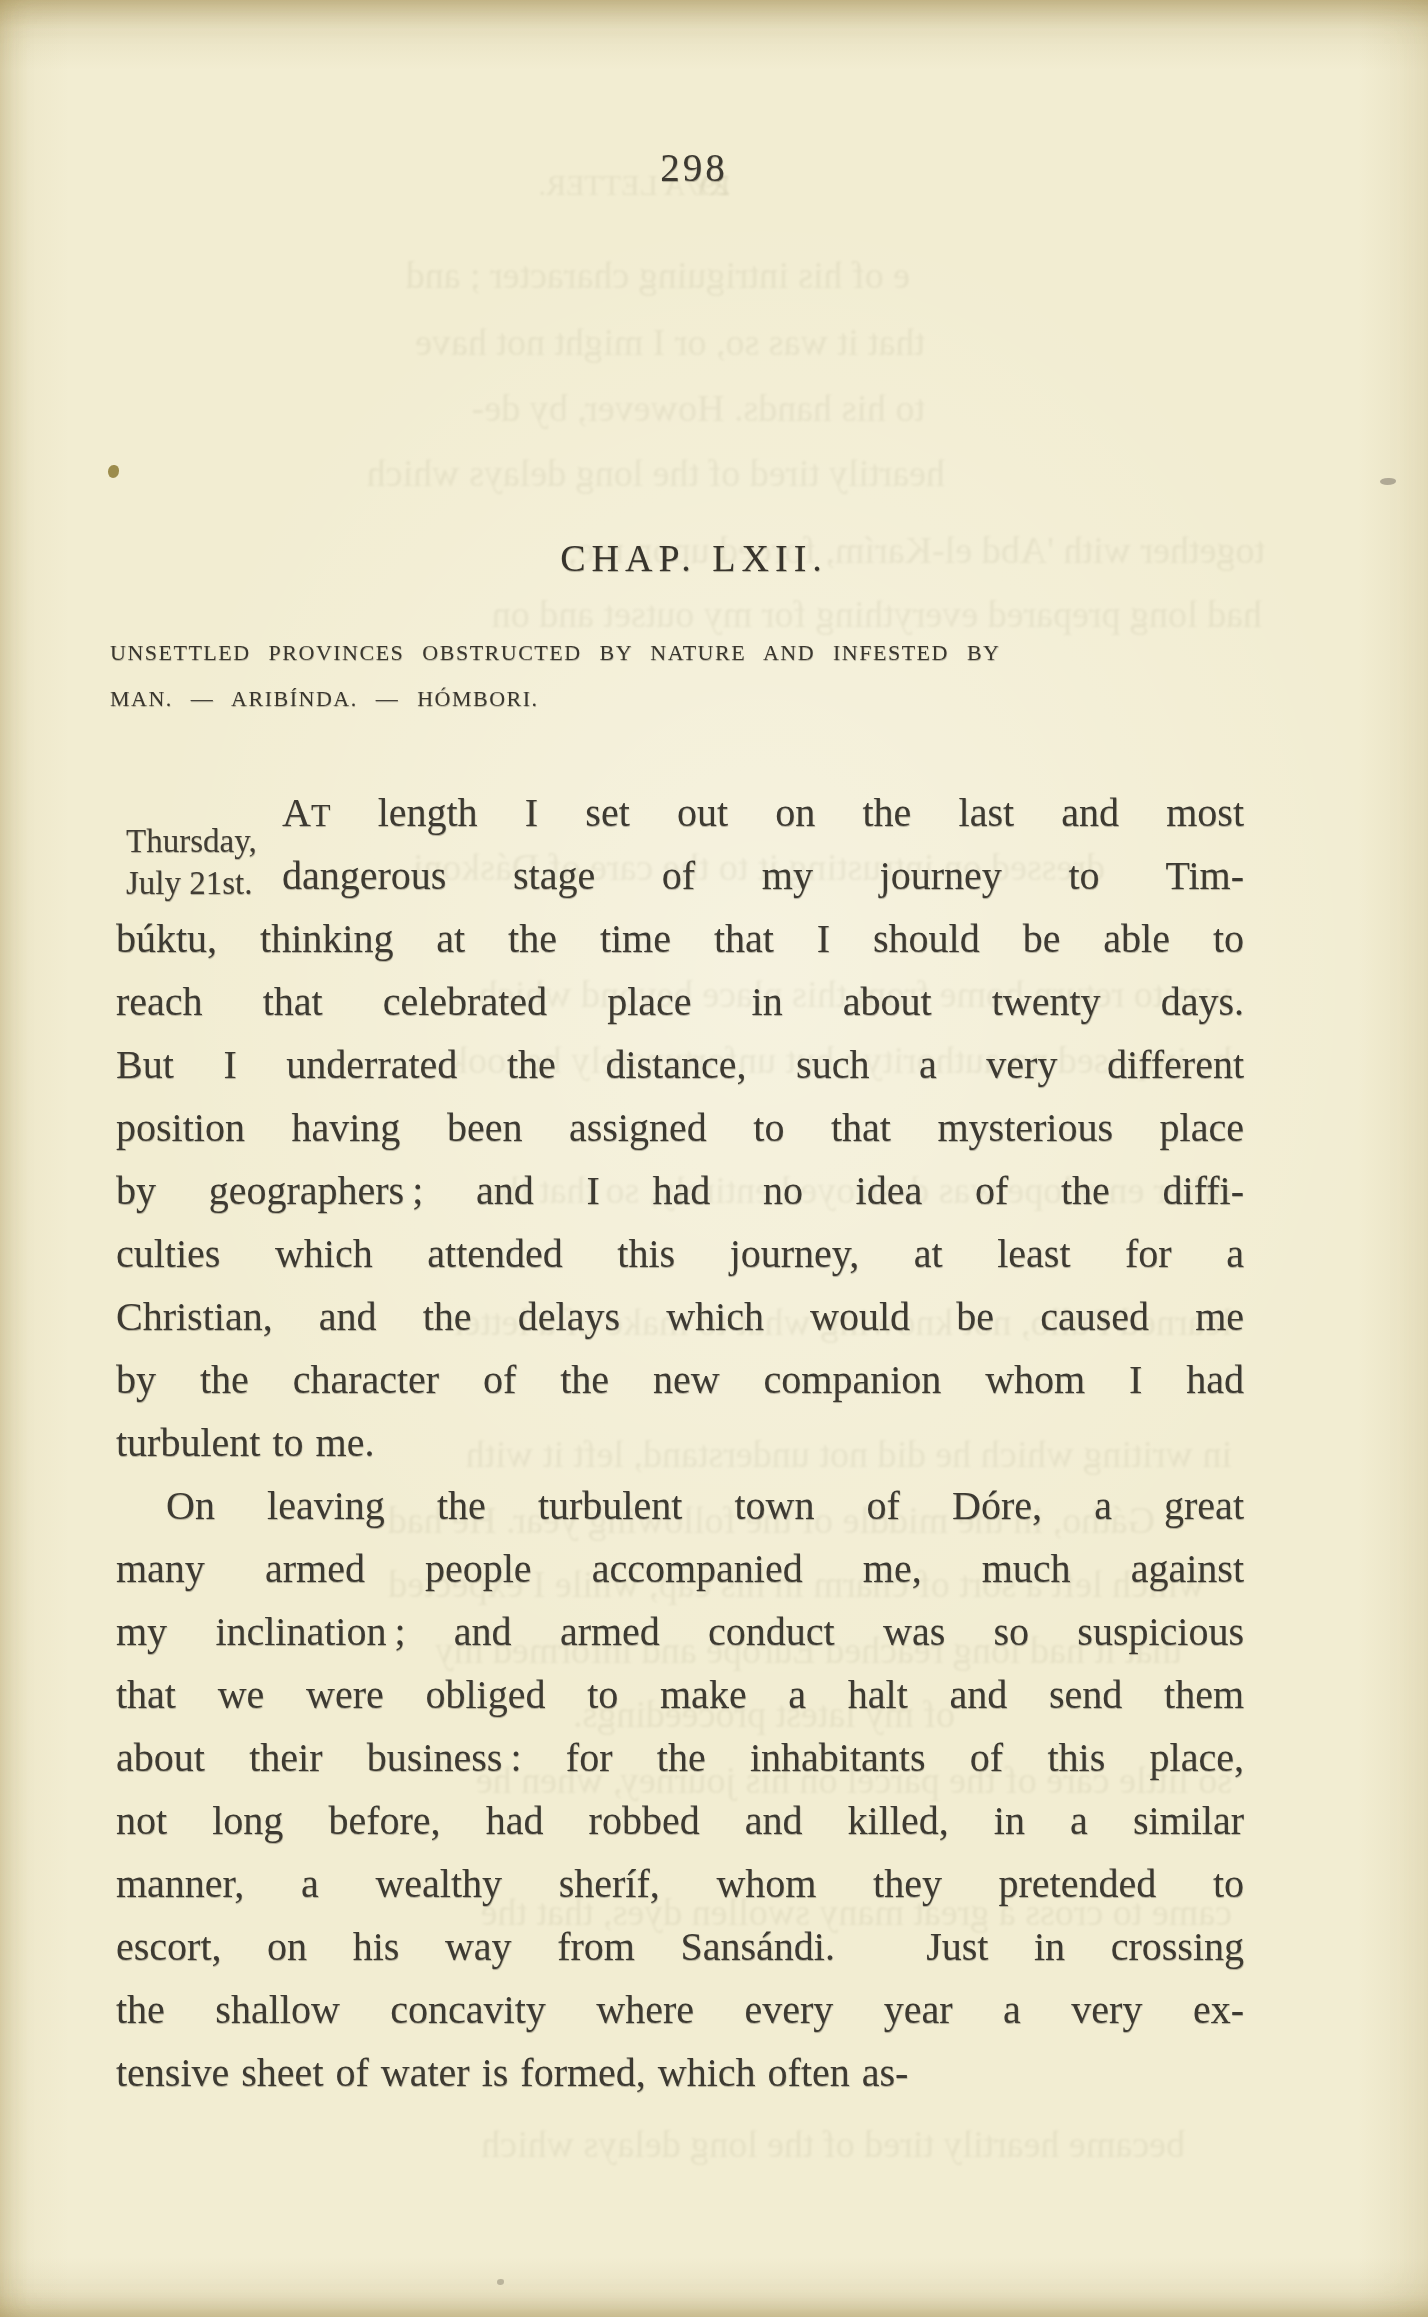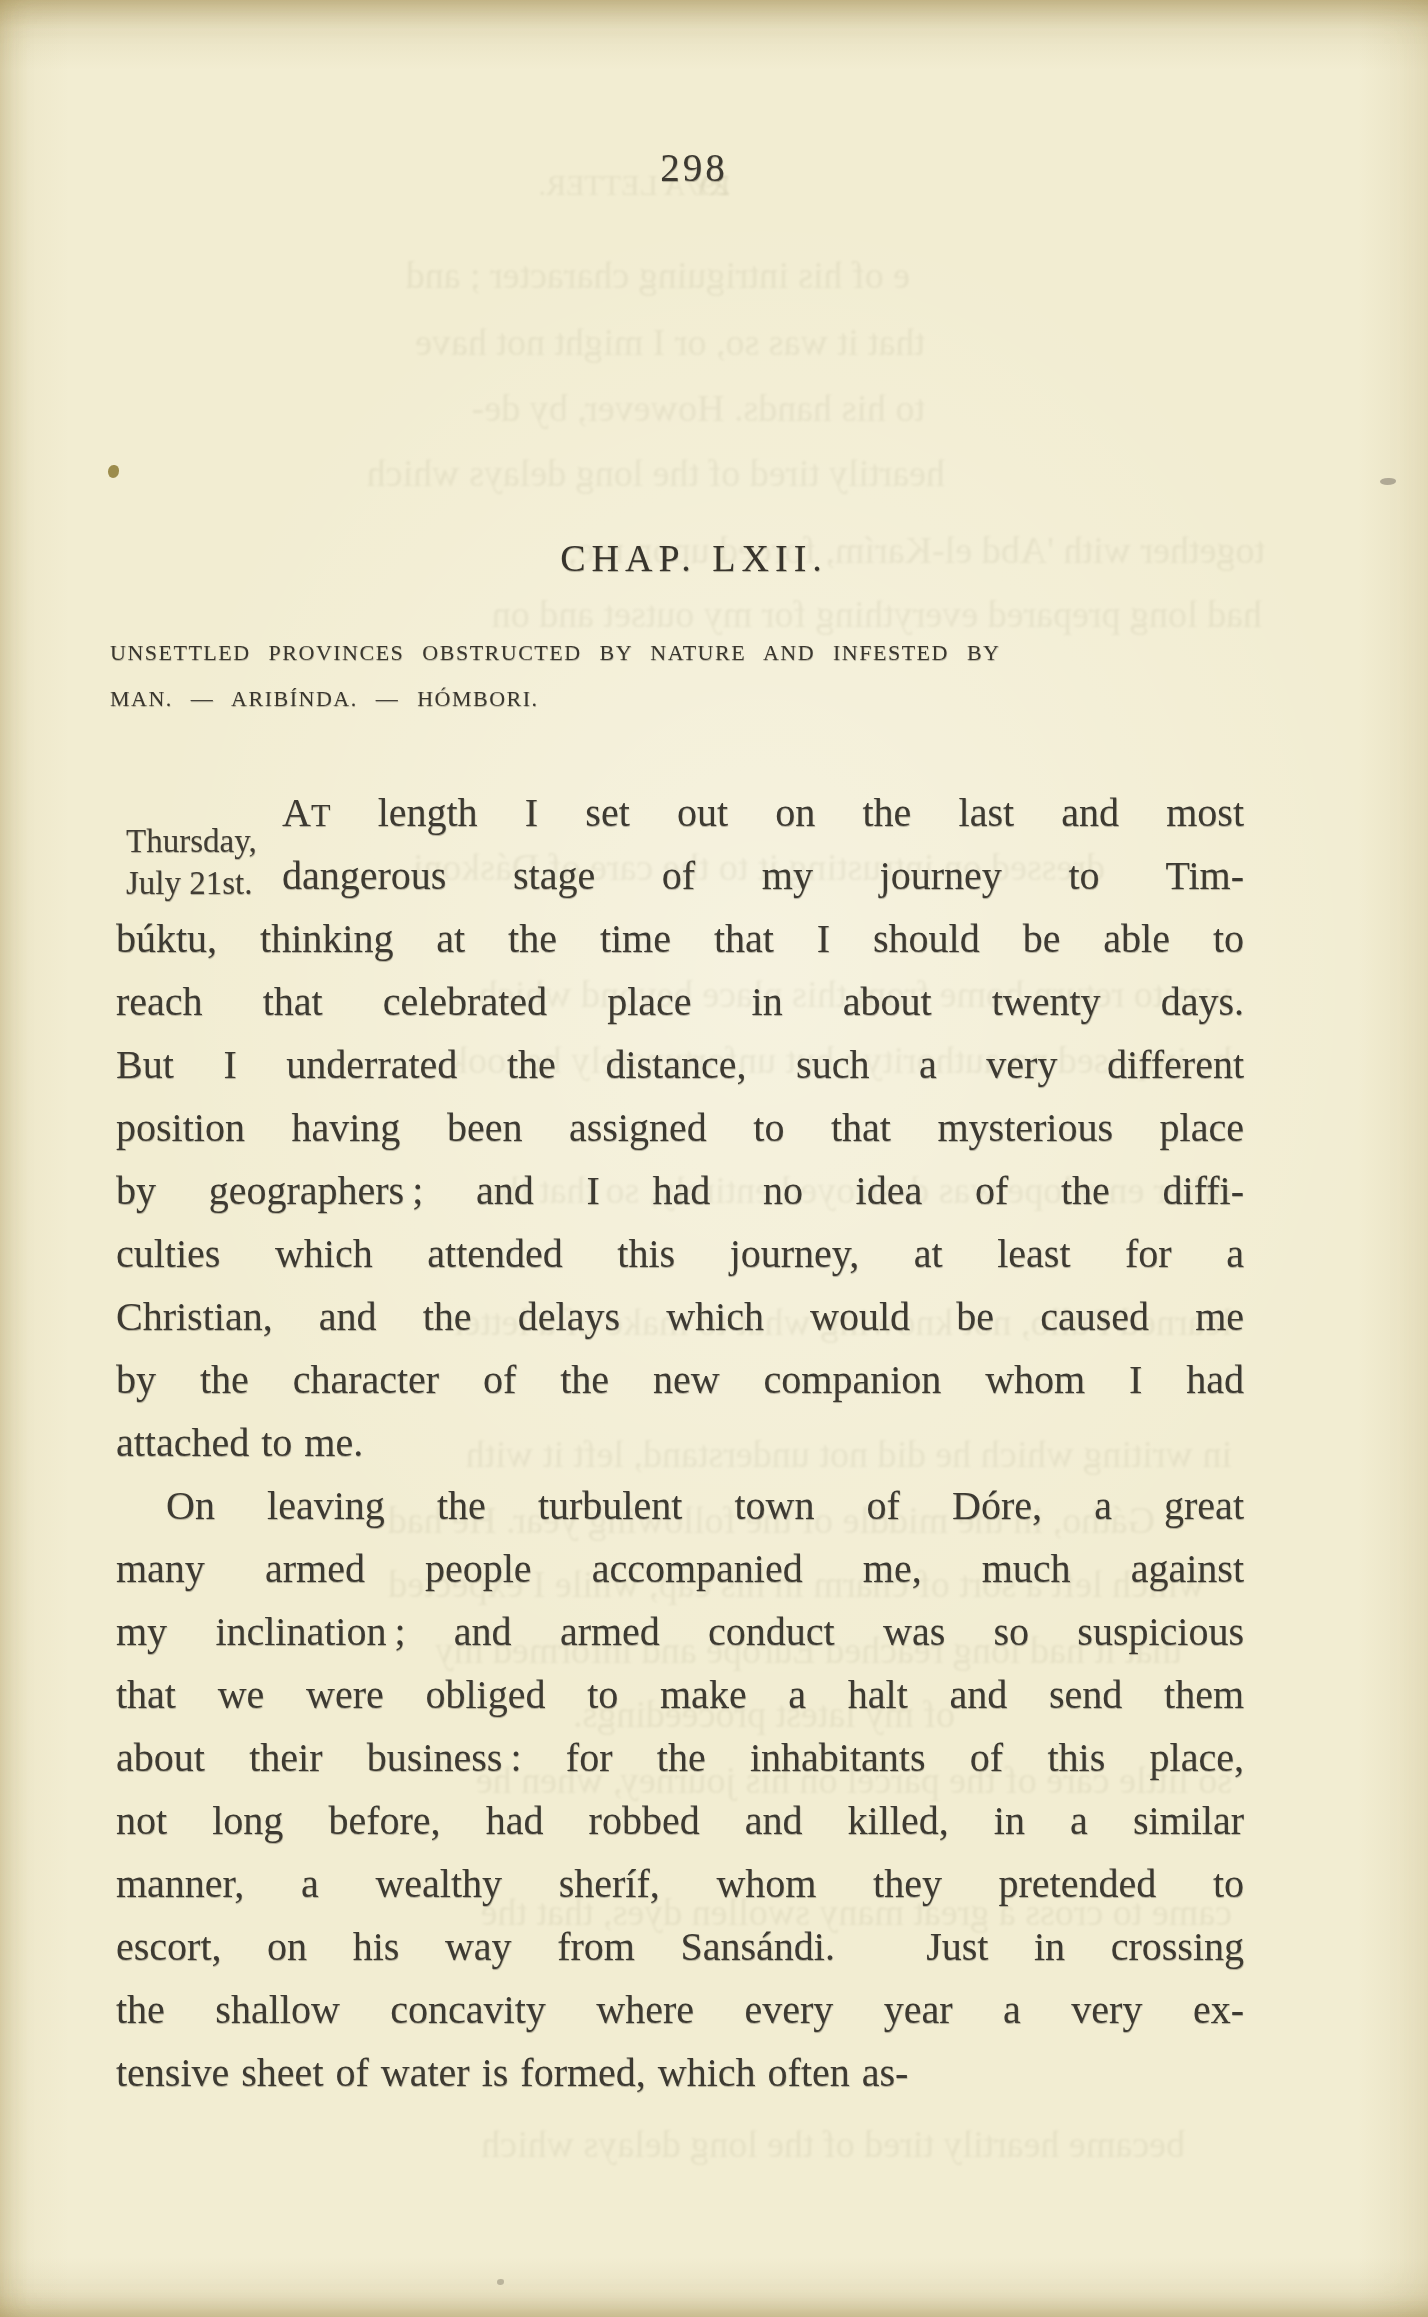--- a/index.html
+++ b/index.html
@@ -92,21 +92,21 @@
         <div class="line indent-wide">A<span class="sc">T</span> length I set out on the last and most</div>
         <div class="line indent-wide">dangerous stage of my journey to Tim-</div>
         <div class="line">búktu, thinking at the time that I should be able to</div>
         <div class="line">reach that celebrated place in about twenty days.</div>
         <div class="line">But I underrated the distance, such a very different</div>
         <div class="line">position having been assigned to that mysterious place</div>
         <div class="line">by geographers ; and I had no idea of the diffi-</div>
         <div class="line">culties which attended this journey, at least for a</div>
         <div class="line">Christian, and the delays which would be caused me</div>
         <div class="line">by the character of the new companion whom I had</div>
-        <div class="line para-end">attached to me.</div>
+        <div class="line para-end">turbulent to me.</div>
       </div>
       <div>
         <div class="line first-indent">On leaving the turbulent town of Dóre, a great</div>
         <div class="line">many armed people accompanied me, much against</div>
         <div class="line">my inclination ; and armed conduct was so suspicious</div>
         <div class="line">that we were obliged to make a halt and send them</div>
         <div class="line">about their business : for the inhabitants of this place,</div>
         <div class="line">not long before, had robbed and killed, in a similar</div>
         <div class="line">manner, a wealthy sheríf, whom they pretended to</div>
         <div class="line">escort, on his way from Sansándi.&nbsp; Just in crossing</div>

